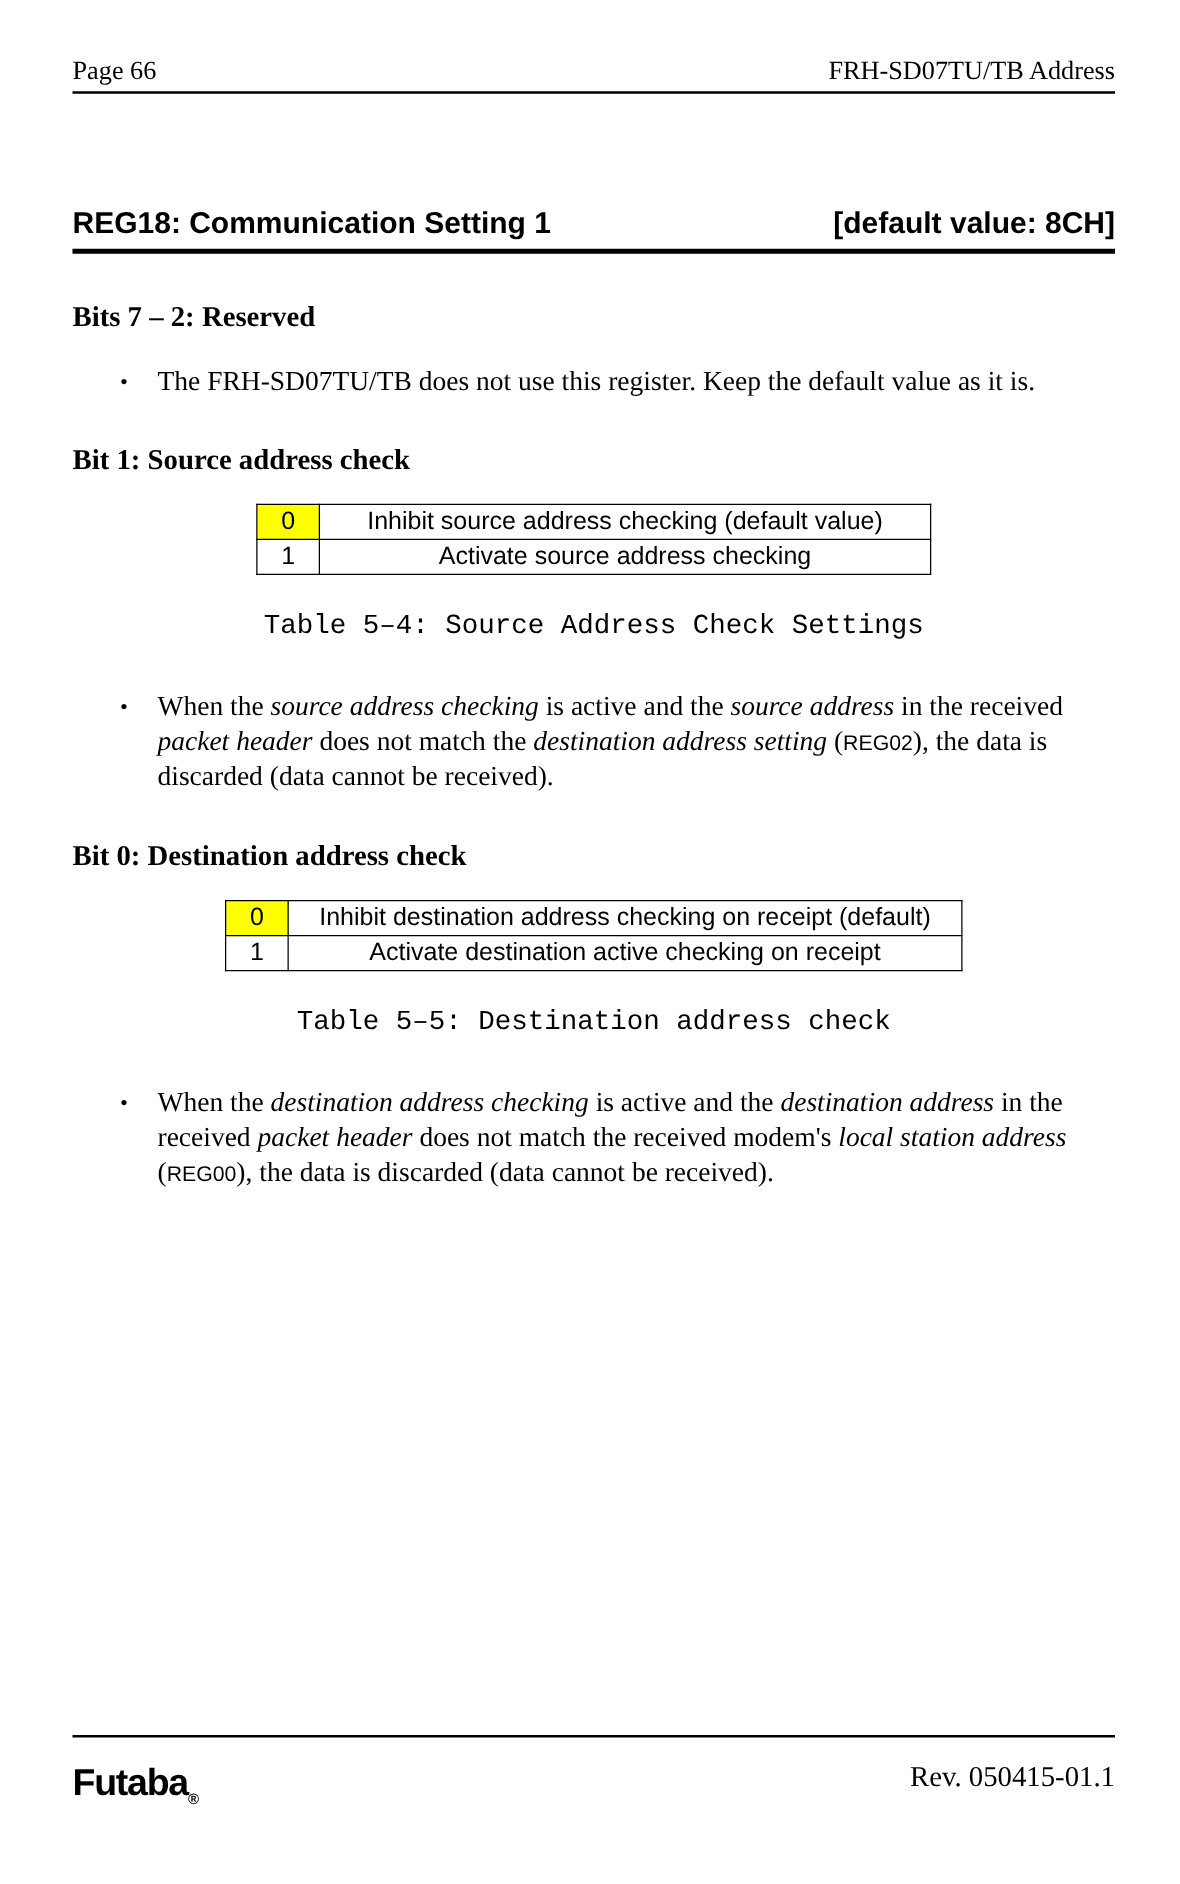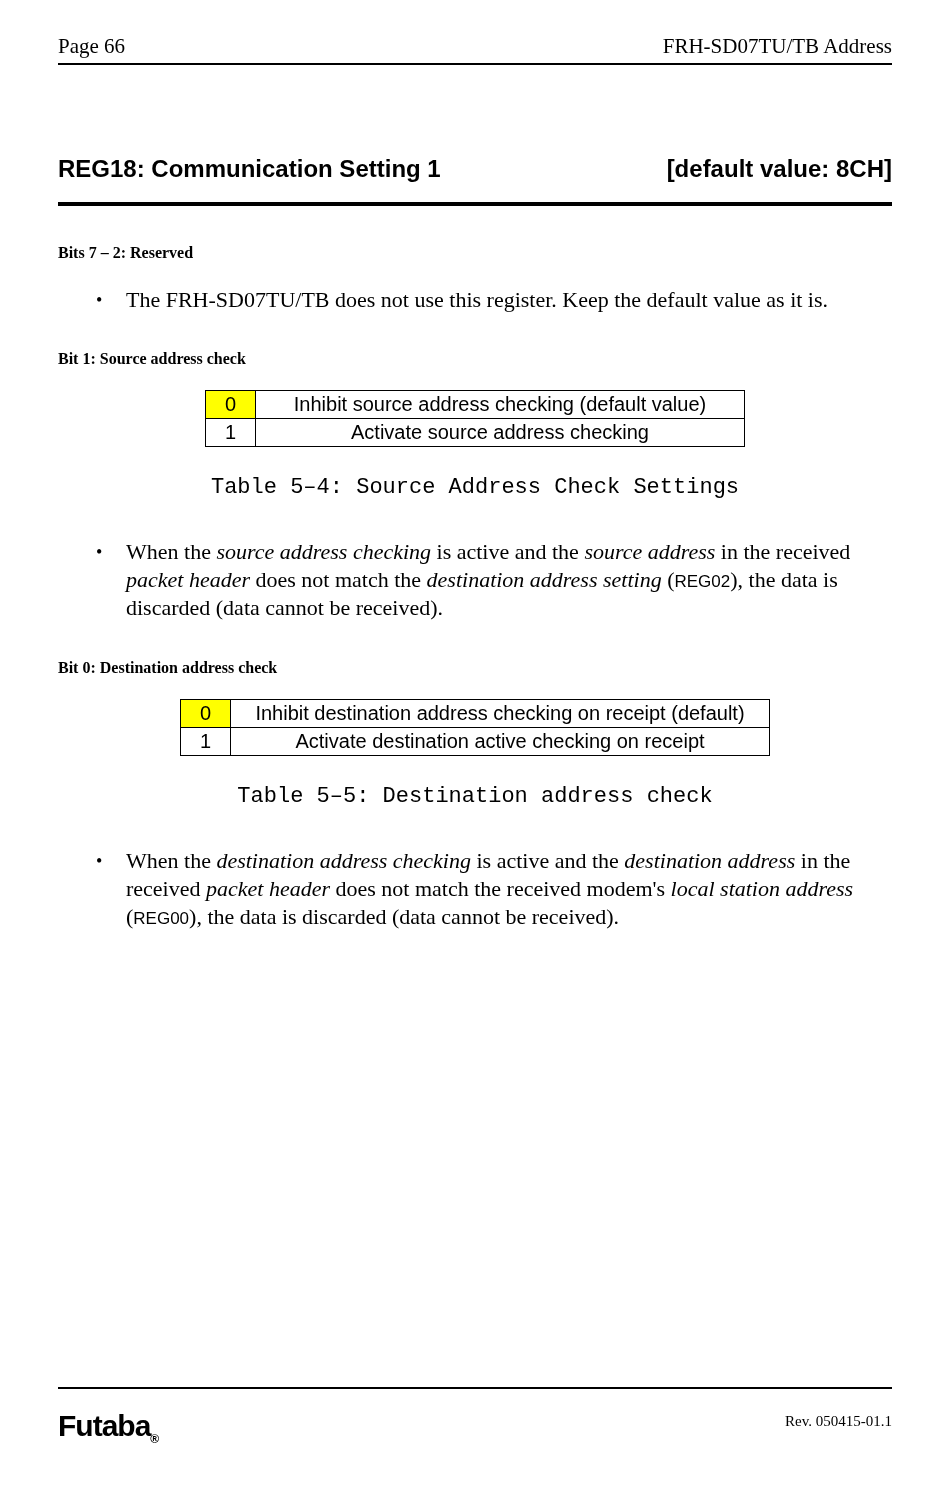--- a/index.html
+++ b/index.html
@@ -1,39 +1,39 @@
 <!DOCTYPE html>
 <html><head>
 <meta charset="utf-8">
 <style>
   * { margin:0; padding:0; box-sizing:border-box; }
   html,body { width:944px; height:1507px; background:#fff; font-family:"Times New Roman", Times, serif; color:#000; }
-  .page { position:relative; width:944px; height:1476px; padding:34px 52px 30px 58px; display:flex; flex-direction:column; }
+  .page { position:relative; width:944px; height:1476px; padding:44px 52px 30px 58px; display:flex; flex-direction:column; }
   .header { display:flex; justify-content:space-between; font-size:21px; font-family:"Times New Roman", Times, serif; margin-bottom:4px; }
   .header-rule { border:none; border-top:2px solid #000; margin-bottom:90px; }
-  .section-bar { display:flex; justify-content:space-between; font-family:Arial, Helvetica, sans-serif; font-size:24px; font-weight:bold; margin-bottom:19px; }
+  .section-bar { display:flex; justify-content:space-between; font-family:Arial, Helvetica, sans-serif; font-size:24px; font-weight:bold; margin-bottom:6px; }
   .section-rule { border:none; border-top:4px solid #000; margin-bottom:24px; }
-  h3.label { font-size:16px; font-weight:bold; font-family:"Times New Roman", Times, serif; margin:14px 0 14px 0; }
+  h3.label { font-size:23px; font-weight:bold; font-family:"Times New Roman", Times, serif; margin:14px 0 14px 0; }
   .bullet-item { display:flex; margin:10px 0 22px 38px; font-size:22px; line-height:1.28; }
   .bullet-dot { width:30px; flex:none; font-size:18px; padding-top:3px; }
   .bullet-text { flex:1; }
   .italic { font-style:italic; }
   .sans { font-family:Arial, Helvetica, sans-serif; font-size:17px; }
   .tbl-wrap { display:flex; justify-content:center; margin:8px 0 14px 0; }
   table.setting { border-collapse:collapse; font-family:Arial, Helvetica, sans-serif; font-size:20px; }
   table.setting td { border:1.5px solid #000; padding:2px 10px; vertical-align:middle;text-align:center; }
   table.setting td.code { width:50px; text-align:center; }
   .hl { background:#ffff00; }
   .caption { text-align:center; font-family:Liberation Mono, monospace; font-size:22px; margin:14px 0 28px 0; }
   .footer { position:absolute; left:58px; right:52px; bottom:30px; }
   .footer-rule { border:none; border-top:2px solid #000; margin-bottom:8px; }
   .footer-row { display:flex; justify-content:space-between; align-items:center; }
   .brand { font-family:Arial, Helvetica, sans-serif; font-weight:900; font-size:30px; letter-spacing:-1px;margin-top:12px; }
   .brand .reg { font-size:12px; vertical-align:sub; }
-  .rev { font-family:"Times New Roman", Times, serif; font-size:15px; }
+  .rev { font-family:"Times New Roman", Times, serif; font-size:23px; }
 </style>
 </head>
 <body>
 
 <div class="page">
 
   <div class="header">
     <span>Page  66</span>
     <span>FRH-SD07TU/TB Address</span>
   </div>

